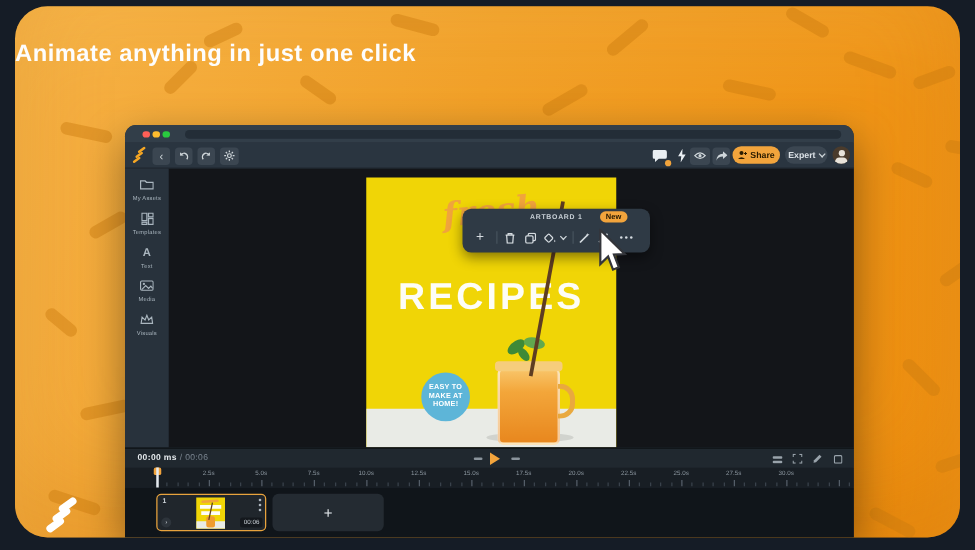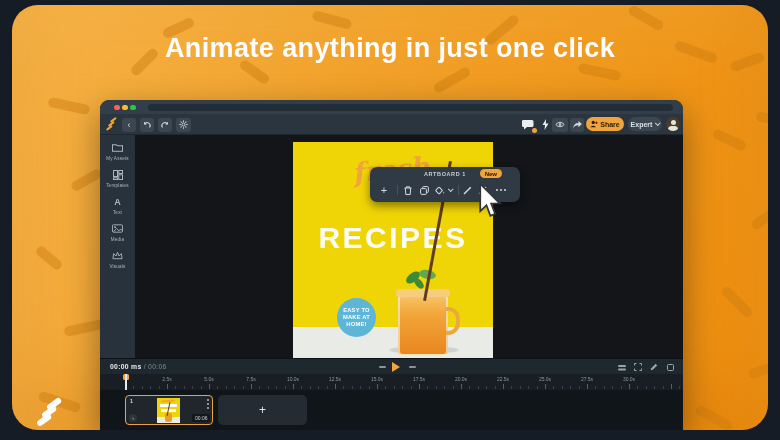--- a/index.html
+++ b/index.html
@@ -6,22 +6,22 @@
   html,body { width:780px; height:440px; overflow:hidden; background:#151c26;
     font-family:"Liberation Sans", sans-serif; }
 
   
   .panel { position:absolute; left:12px; top:5px; width:756px; height:425px;
     border-radius:26px; overflow:hidden;
     background:linear-gradient(105deg,#f6b246 0%,#f1a028 45%,#ee8e0e 100%);
     box-shadow:inset 0 -40px 80px rgba(190,100,0,.22), inset 0 30px 60px rgba(255,210,110,.14); }
   .sprinkle { position:absolute; height:10px; border-radius:8px;
     background:rgba(205,125,15,.45); }
-  .headline { position:absolute; top:28px; left:0; width:100%; text-align:center;
-    color:#fdfdfd; font-size:27px; font-weight:700; letter-spacing:.4px; z-index:2; }
+  .headline { position:absolute; top:28px; left:0; width:100%; text-align:left;
+    color:#fdfdfd; font-size:19px; font-weight:700; letter-spacing:.4px; z-index:2; }
 
   
   .brand { position:absolute; left:21px; top:393px; width:34px; height:32px; z-index:2; }
   .brand .bar { position:absolute; width:16px; height:5.5px; border-radius:3px; background:#fff;
     transform:rotate(-36deg); }
 
   
   .window { position:absolute; left:88px; top:95px; width:583px; height:330px;
     background:#262f38; border-radius:9px 9px 0 0; z-index:3;
     box-shadow:0 12px 34px rgba(0,0,0,.4); }

